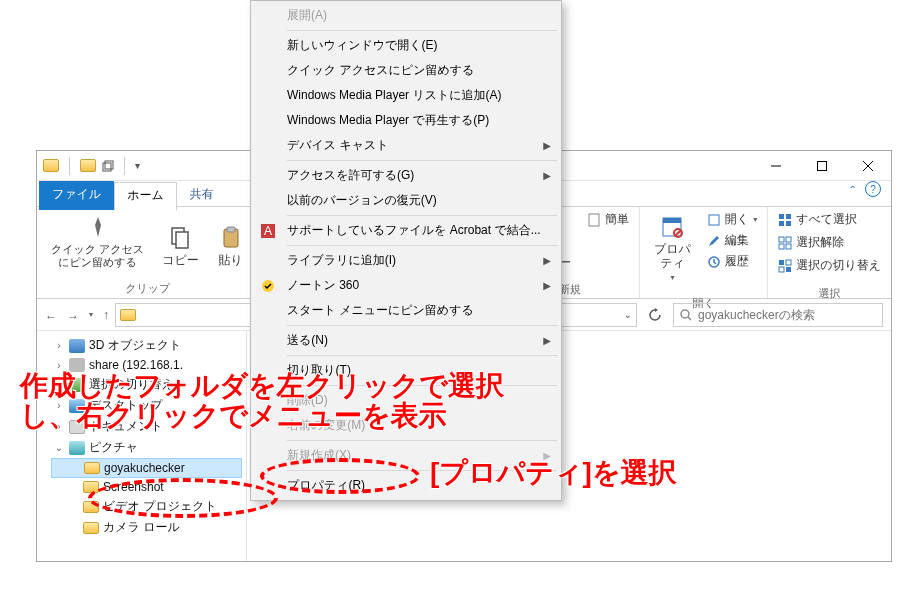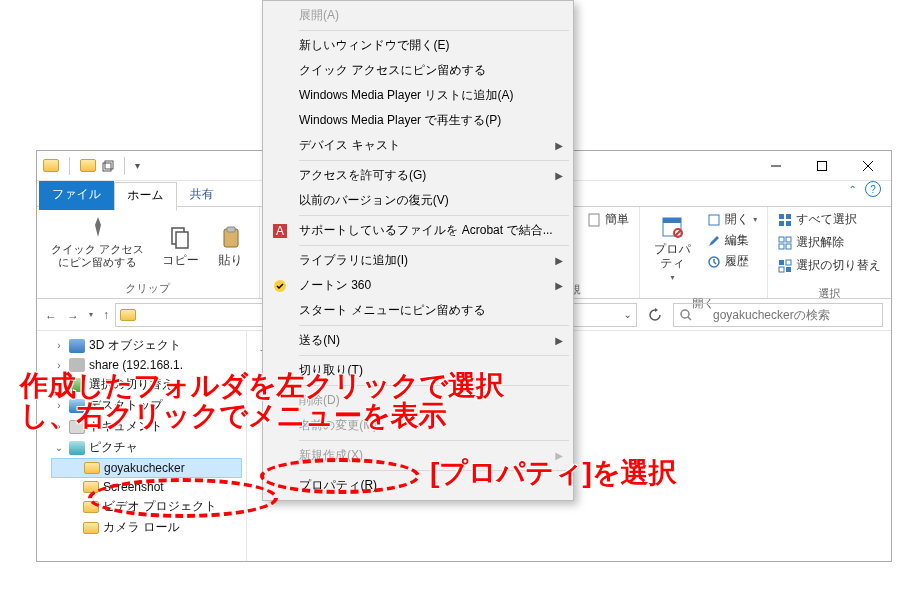--- a/index.html
+++ b/index.html
@@ -238,21 +238,21 @@
     justify-content: center;
     color: #555;
   }
   .search-box {
     width: 210px;
     height: 24px;
     border: 1px solid #ccc;
     display: flex;
     align-items: center;
     padding: 0 6px;
-    gap: 21px;
+    gap: 6px;
     color: #888;
   }
   .search-box input {
     border: none;
     outline: none;
     flex: 1;
     font-size: 12px;
     color: #888;
   }
 
@@ -313,21 +313,20 @@
   .ctxmenu {
     position: absolute;
     left: 250px;
     top: 0px;
     width: 312px;
     background: #f2f2f2;
     border: 1px solid #bcbcbc;
     box-shadow: 4px 4px 8px rgba(0, 0, 0, 0.25);
     padding: 2px;
     z-index: 10;
-    margin-left: 12px;
   }
   .ctxmenu .mi {
     display: flex;
     align-items: center;
     padding: 4px 8px 4px 34px;
     position: relative;
     color: #000;
     white-space: nowrap;
   }
   .ctxmenu .mi.disabled {

